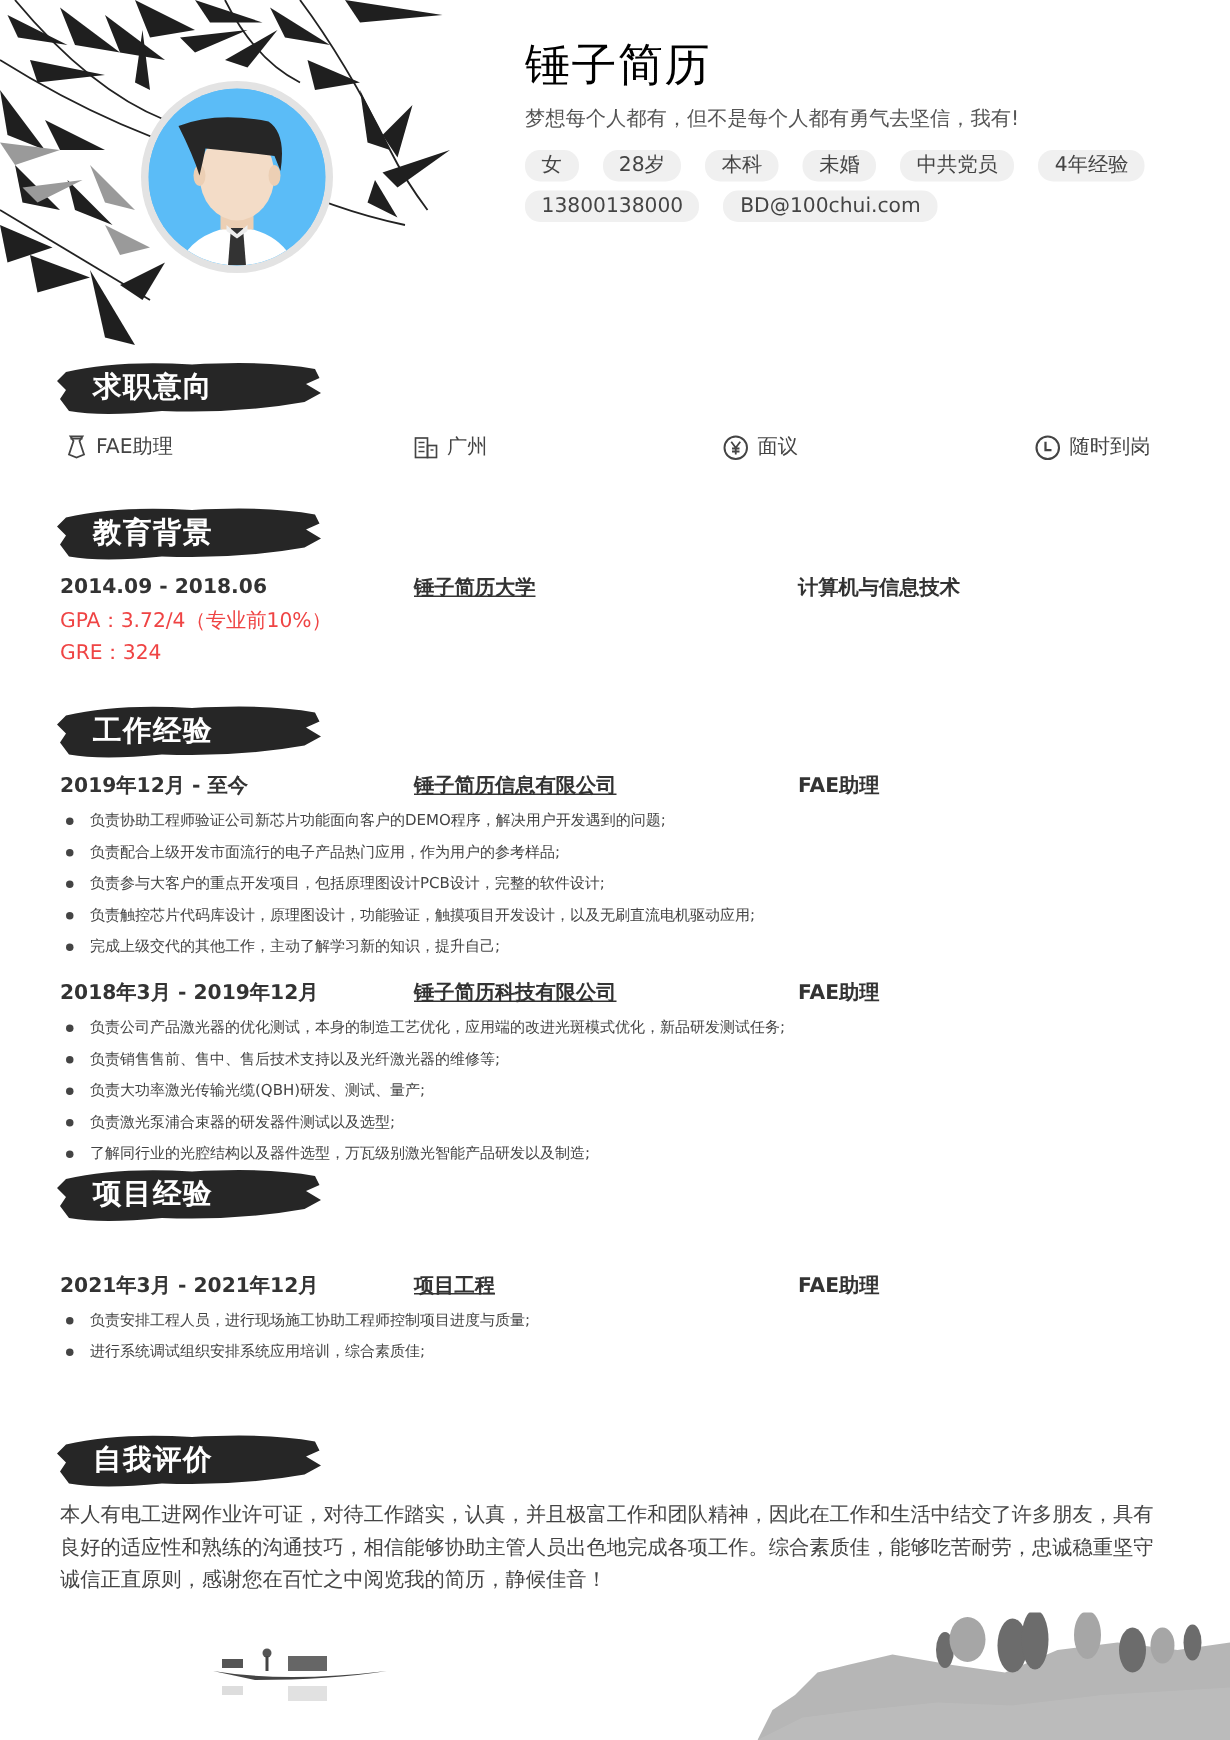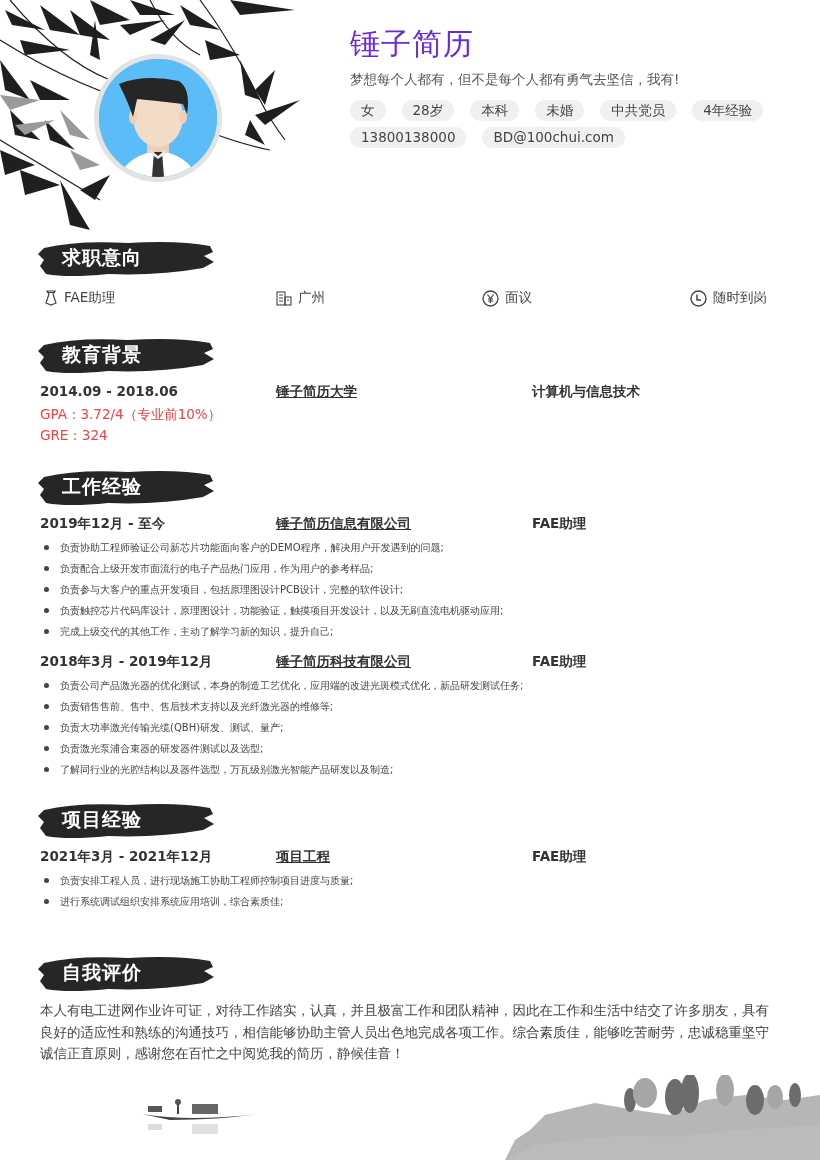--- a/index.html
+++ b/index.html
@@ -9,21 +9,21 @@
   
   .bamboo { position: absolute; left: 0; top: 0; width: 310px; height: 235px; z-index: 0; }
 
   
   .avatar { position: absolute; left: 94px; top: 54px; width: 128px; height: 128px; border-radius: 50%;
             background: #e3e3e3; padding: 5px; z-index: 2; }
   .avatar-inner { width: 118px; height: 118px; border-radius: 50%; background: #5bbcf7; overflow: hidden; position: relative; }
 
   
   .header { position: absolute; left: 350px; top: 24px; width: 440px; z-index: 2; }
-  .name { font-size: 30px; color: #6d28d9; letter-spacing: 1px; line-height: 40px; }
+  .name { font-size: 30px; color: #000000; letter-spacing: 1px; line-height: 40px; }
   .motto { font-size: 13.5px; color: #555; margin-top: 5px; line-height: 20px; }
   .tags { margin-top: 11px; display: flex; flex-wrap: wrap; gap: 6px 16px; width: 440px; }
   .tag { background: #f0f0f0; border-radius: 10px; font-size: 13.5px; color: #444; padding: 1px 11px; line-height: 19px; }
 
   
   .sec-title { position: absolute; left: 38px; width: 178px; height: 42px; }
   .sec-title svg { position: absolute; left: 0; top: 0; }
   .sec-title span { position: absolute; left: 24px; top: 7px; color: #fff; font-size: 19px; font-weight: bold; letter-spacing: 1px; }
 
   
@@ -203,21 +203,21 @@
   <span class="c3">FAE助理</span>
 </div>
 <ul class="bullets" style="top:675px;">
   <li>负责公司产品激光器的优化测试，本身的制造工艺优化，应用端的改进光斑模式优化，新品研发测试任务;</li>
   <li>负责销售售前、售中、售后技术支持以及光纤激光器的维修等;</li>
   <li>负责大功率激光传输光缆(QBH)研发、测试、量产;</li>
   <li>负责激光泵浦合束器的研发器件测试以及选型;</li>
   <li>了解同行业的光腔结构以及器件选型，万瓦级别激光智能产品研发以及制造;</li>
 </ul>
 
-<div class="sec-title" style="top:800px;">
+<div class="sec-title" style="top:776px;">
   <svg width="178" height="42" viewBox="0 0 178 42">
     <path d="M6,10 Q40,2 90,5 Q140,2 172,8 L175,14 L166,18 L176,24 L165,30 Q120,38 70,36 Q30,40 8,36 L2,28 L6,22 L0,16 Z" fill="#262626"></path>
   </svg>
   <span>项目经验</span>
 </div>
 <div class="row-head" style="top:848px;">
   <span class="c1">2021年3月 - 2021年12月</span>
   <span class="c2">项目工程</span>
   <span class="c3">FAE助理</span>
 </div>

